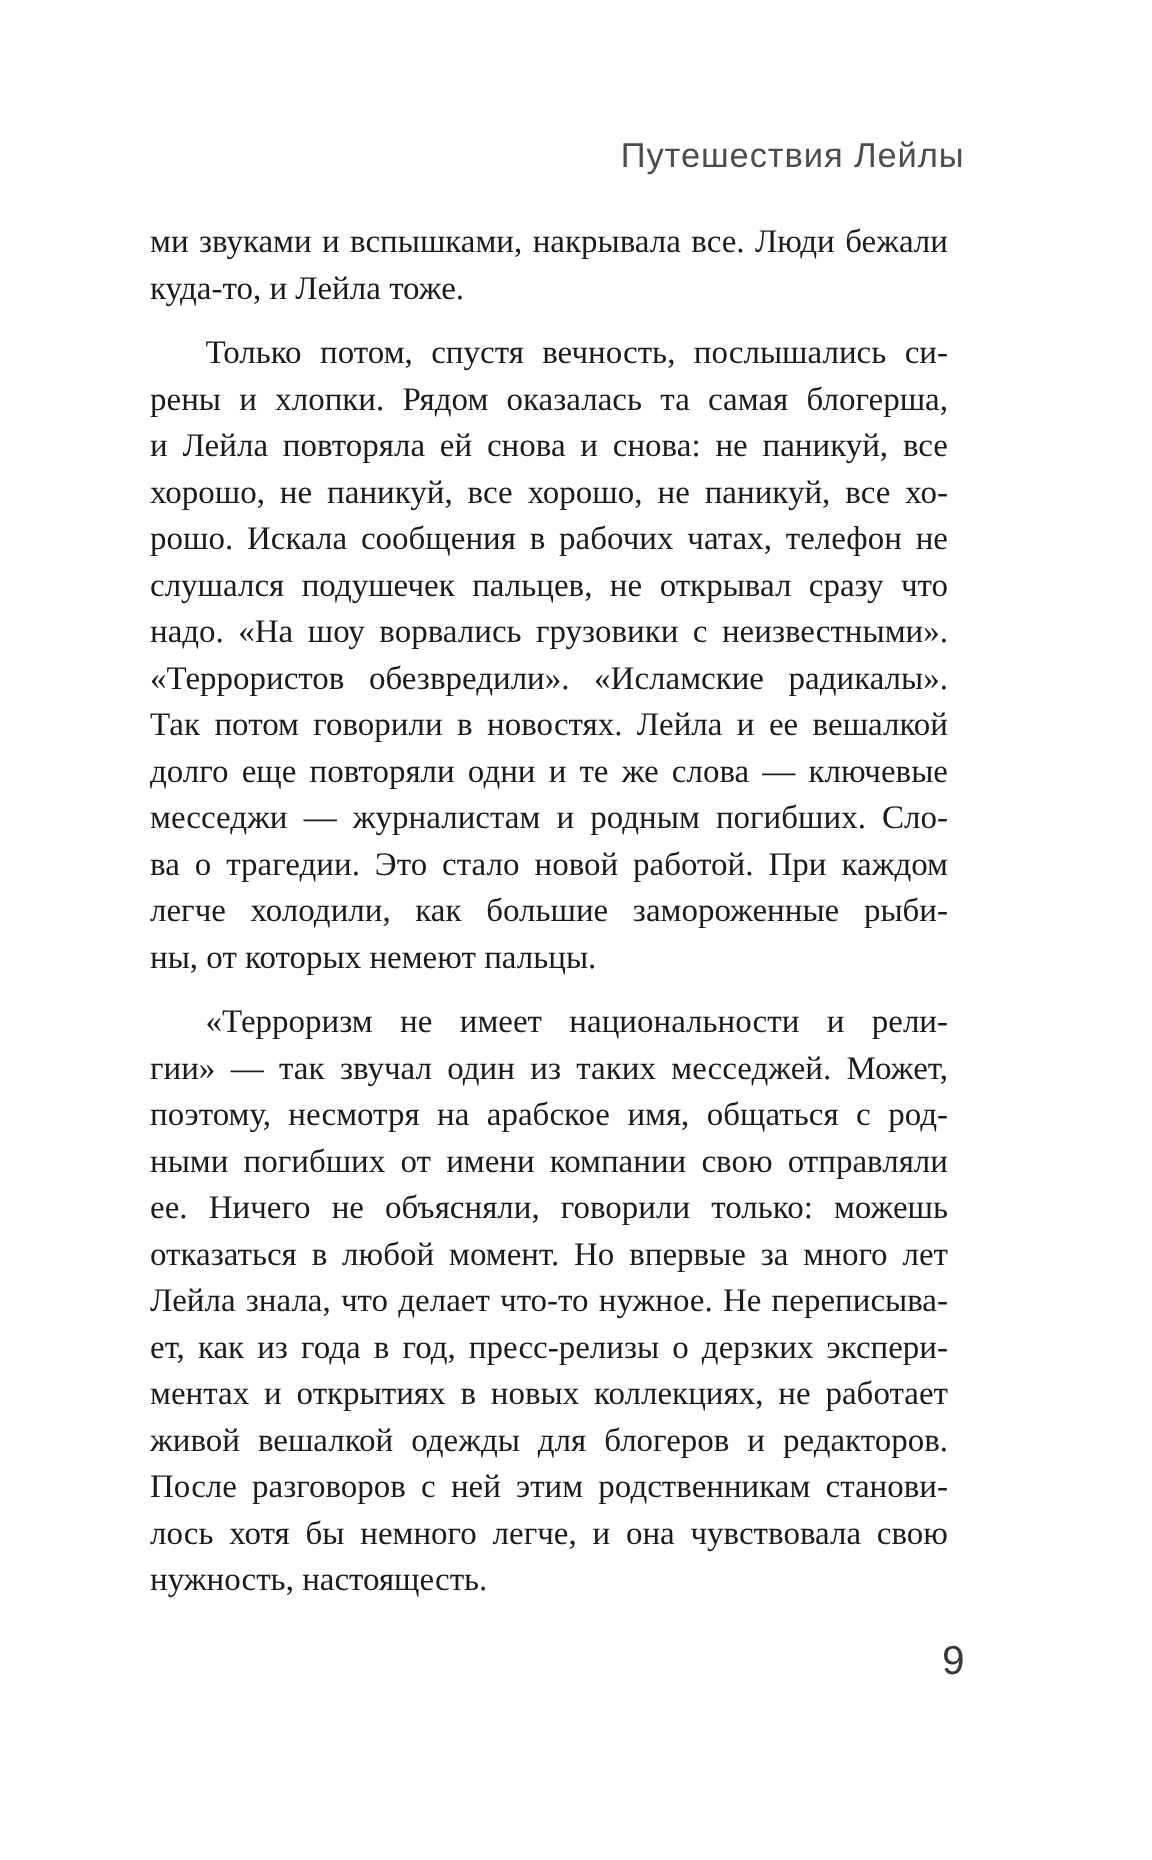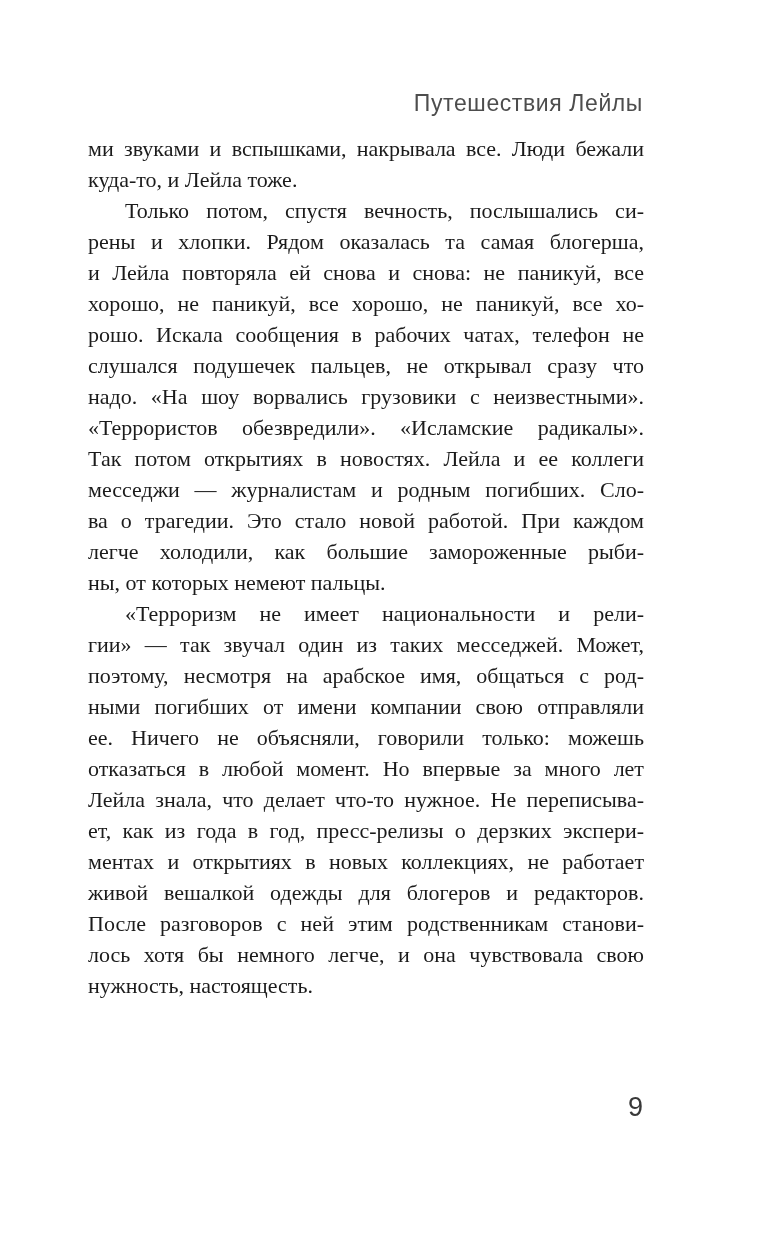--- a/index.html
+++ b/index.html
@@ -26,21 +26,21 @@
   }
   .text-block {
     position: absolute;
     left: 88px;
     top: 133px;
     width: 556px;
     font-size: 22px;
     line-height: 31px;
     color: #1b1b1b;
   }
-  .para { margin: 0; }
+  .para { margin: 12px; }
   .line {
     text-align: justify;
     text-align-last: justify;
     white-space: normal;
   }
   .line.last {
     text-align-last: left;
   }
   .line.indent {
     text-indent: 37px;
@@ -68,21 +68,22 @@
       </div>
       <div class="para">
         <div class="line indent">Только потом, спустя вечность, послышались си-</div>
         <div class="line">рены и хлопки. Рядом оказалась та самая блогерша,</div>
         <div class="line">и Лейла повторяла ей снова и снова: не паникуй, все</div>
         <div class="line">хорошо, не паникуй, все хорошо, не паникуй, все хо-</div>
         <div class="line">рошо. Искала сообщения в рабочих чатах, телефон не</div>
         <div class="line">слушался подушечек пальцев, не открывал сразу что</div>
         <div class="line">надо. «На шоу ворвались грузовики с неизвестными».</div>
         <div class="line">«Террористов обезвредили». «Исламские радикалы».</div>
-        <div class="line">Так потом открытиях в новостях. Лейла и ее коллеги</div>
+        <div class="line">Так потом говорили в новостях. Лейла и ее вешалкой</div>
+        <div class="line">долго еще повторяли одни и те же слова — ключевые</div>
         <div class="line">месседжи — журналистам и родным погибших. Сло-</div>
         <div class="line">ва о трагедии. Это стало новой работой. При каждом</div>
         <div class="line">легче холодили, как большие замороженные рыби-</div>
         <div class="line last">ны, от которых немеют пальцы.</div>
       </div>
       <div class="para">
         <div class="line indent">«Терроризм не имеет национальности и рели-</div>
         <div class="line">гии» — так звучал один из таких месседжей. Может,</div>
         <div class="line">поэтому, несмотря на арабское имя, общаться с род-</div>
         <div class="line">ными погибших от имени компании свою отправляли</div>

